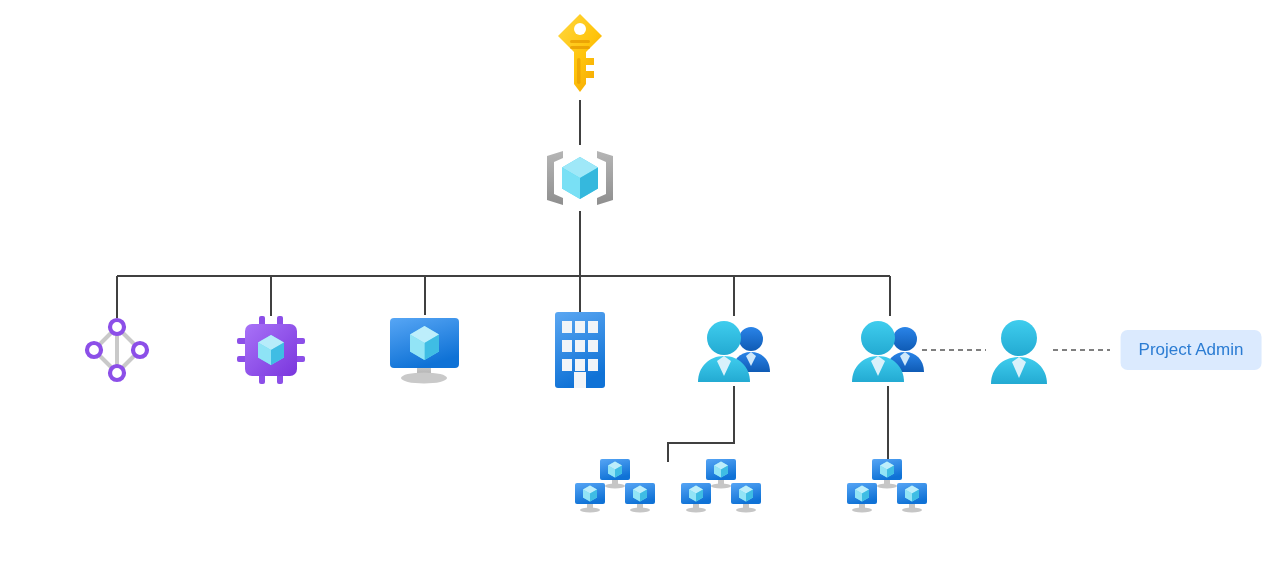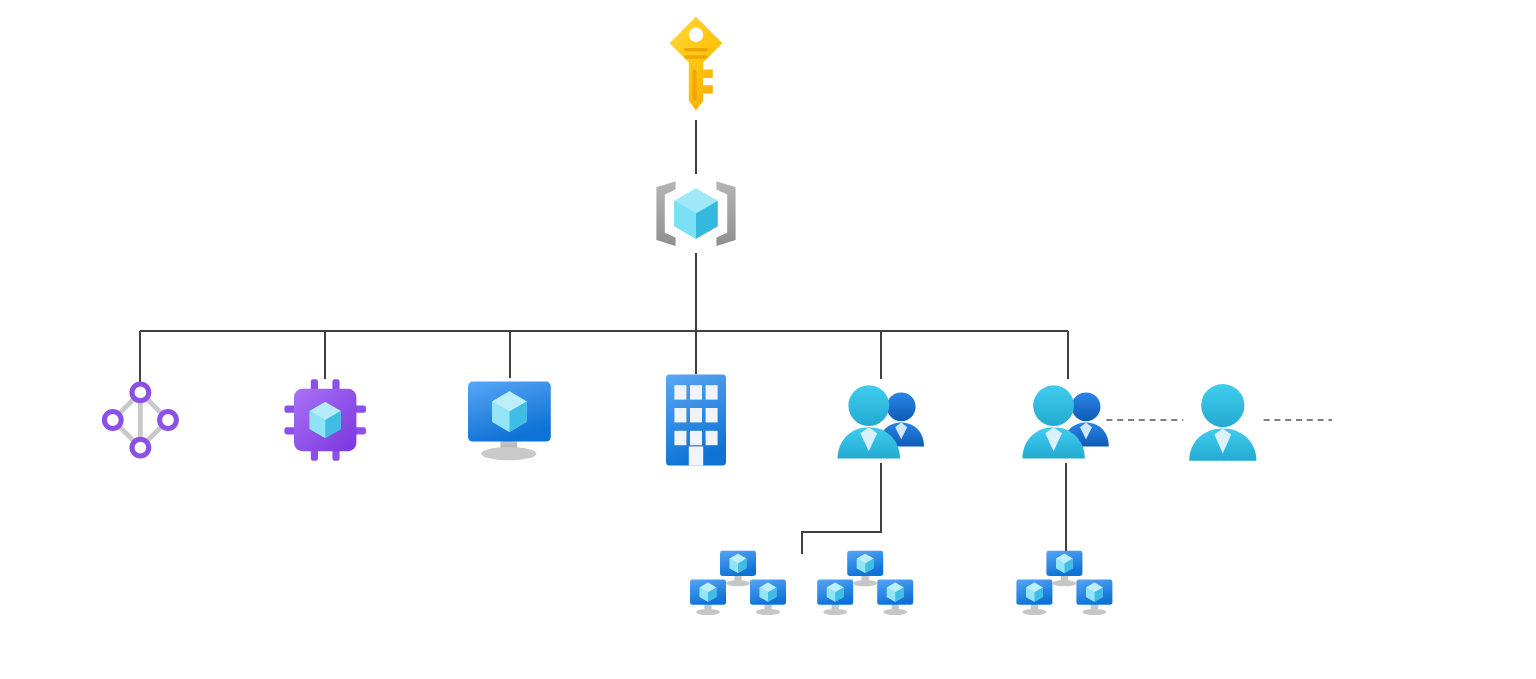--- a/index.html
+++ b/index.html
@@ -359,14 +359,15 @@
         <g transform="translate(67,36.5)">
           <polygon points="0,-8 7,-4 7,4 0,8 -7,4 -7,-4" fill="#6fd8f2"></polygon>
           <polygon points="0,-8 7,-4 0,0 -7,-4" fill="#bdeefb"></polygon>
           <polygon points="0,0 7,-4 7,4 0,8" fill="#3fbde4"></polygon>
           <polygon points="0,0 -7,-4 -7,4 0,8" fill="#92e4f6"></polygon>
         </g>
       </g>
     </svg>
   </div>
 
+  <div class="label-box" style="left:1191px; top:350px;">Project Admin</div>
 
 </div>
 
 </body></html>

